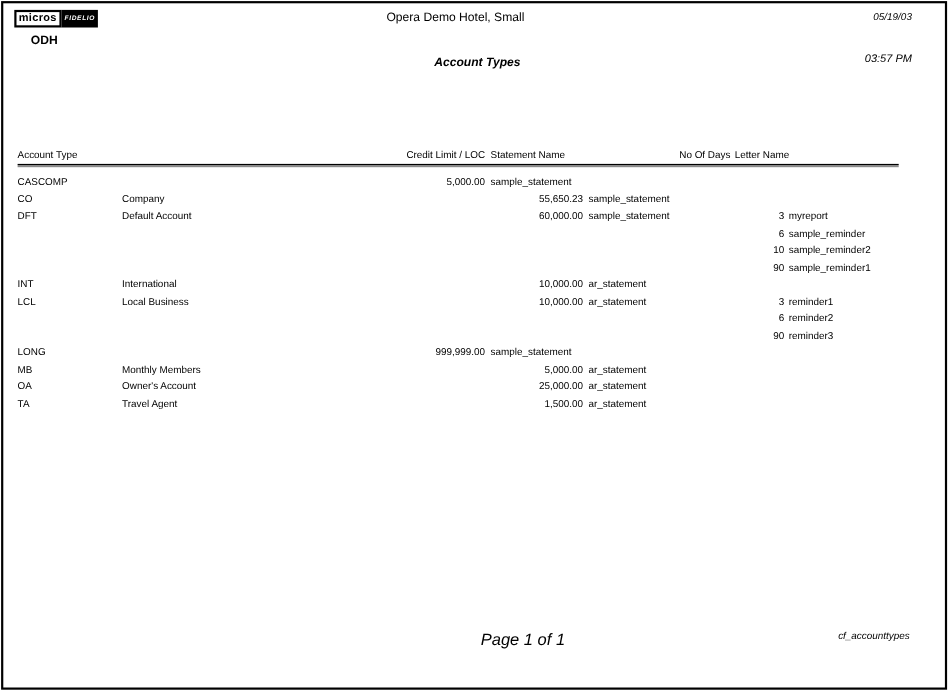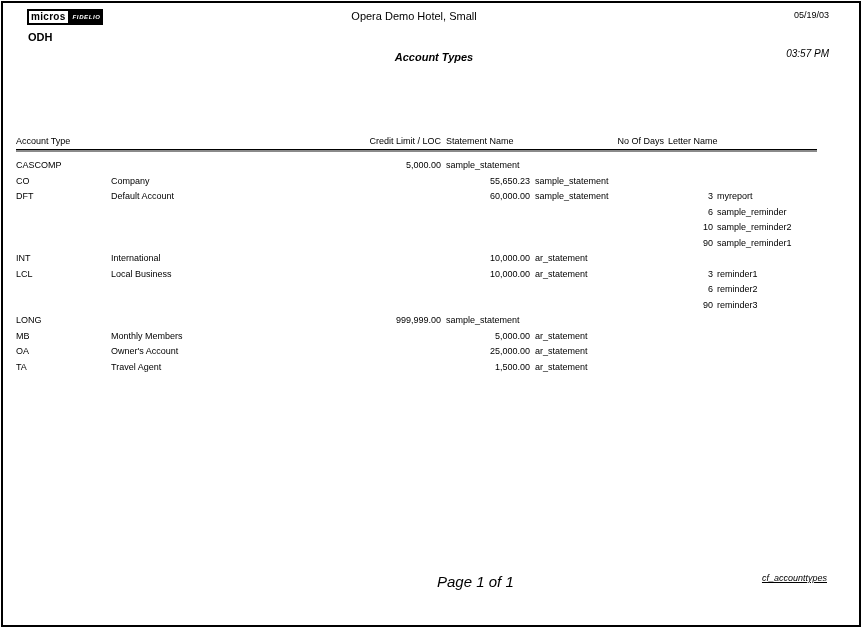--- a/index.html
+++ b/index.html
@@ -8,36 +8,36 @@
     font-family: "Liberation Sans", sans-serif; color: #000;
     -webkit-font-smoothing: antialiased;
   }
   .page {
     position: absolute; left: 1px; top: 1px; width: 860px; height: 626px;
     border: 2px solid #000; box-sizing: border-box; background: #fff;
   }
   .abs { position: absolute; }
 
   
-  .logo { left: 24px; top: 6px; display: flex; align-items: flex-end; height: 16px; }
+  .logo { left: 10px; top: 6px; display: flex; align-items: flex-end; height: 16px; }
   .logo-micros {
     background: #fff; border: 2px solid #000; color: #000;
     font-weight: bold; font-size: 10px; line-height: 12px; padding: 0 2px;
     letter-spacing: 0.3px;
   }
   .logo-fidelio {
     background: #000; color: #fff; font-weight: bold; font-style: italic;
     font-size: 6px; line-height: 16px; padding: 0 3px; letter-spacing: 0.6px;
   }
   .odh { left: 25px; top: 28px; font-weight: bold; font-size: 11px; }
 
   .center-band { left: 0; width: 822px; text-align: center; }
   .hotel-name { top: 7px; font-size: 11px; }
   .report-title { top: 48px; font-style: italic; font-weight: bold; font-size: 11px; margin-left: 20px; }
-  .date-txt { right: 30px; top: 7px; font-size: 9px; padding-left: 12px; }
+  .date-txt { right: 30px; top: 7px; font-style: italic; font-size: 9px; padding-left: 12px; }
   .time-txt { right: 30px; top: 45px; font-style: italic; font-size: 10px; }
 
   
   .table { left: 13px; top: 84px; width: 801px; font-size: 9px; margin-top: 48px; }
   .grid-line {
     display: grid;
     grid-template-columns: 95px 330px 89px 134px 49px 1fr;
     height: 15.5px; line-height: 15.5px; white-space: nowrap;
   }
   .grid-line.header-line { height: 13px; line-height: 13px; }
@@ -45,21 +45,21 @@
   .c-pad5 { padding-left: 5px; }
   .c-pad4 { padding-left: 4px; }
   .header-rule {
     height: 3px; margin-top: 1px;
     background: linear-gradient(#000 0 40%, #8a8a8a 40% 100%);
   }
   .rows { padding-top: 6px; }
 
   
   .footer-page { left: 434px; top: 570px; font-style: italic; font-size: 15px; }
-  .footer-file { right: 32px; top: 570px; font-style: italic; font-size: 9px; text-decoration: underline; }
+  .footer-file { right: 32px; top: 570px; font-style: italic; font-size: 9px; }
 </style>
 </head>
 <body>
 
 <div class="page">
 
   <div class="abs logo">
     <span class="logo-micros">micros</span>
     <span class="logo-fidelio">FIDELIO</span>
   </div>

